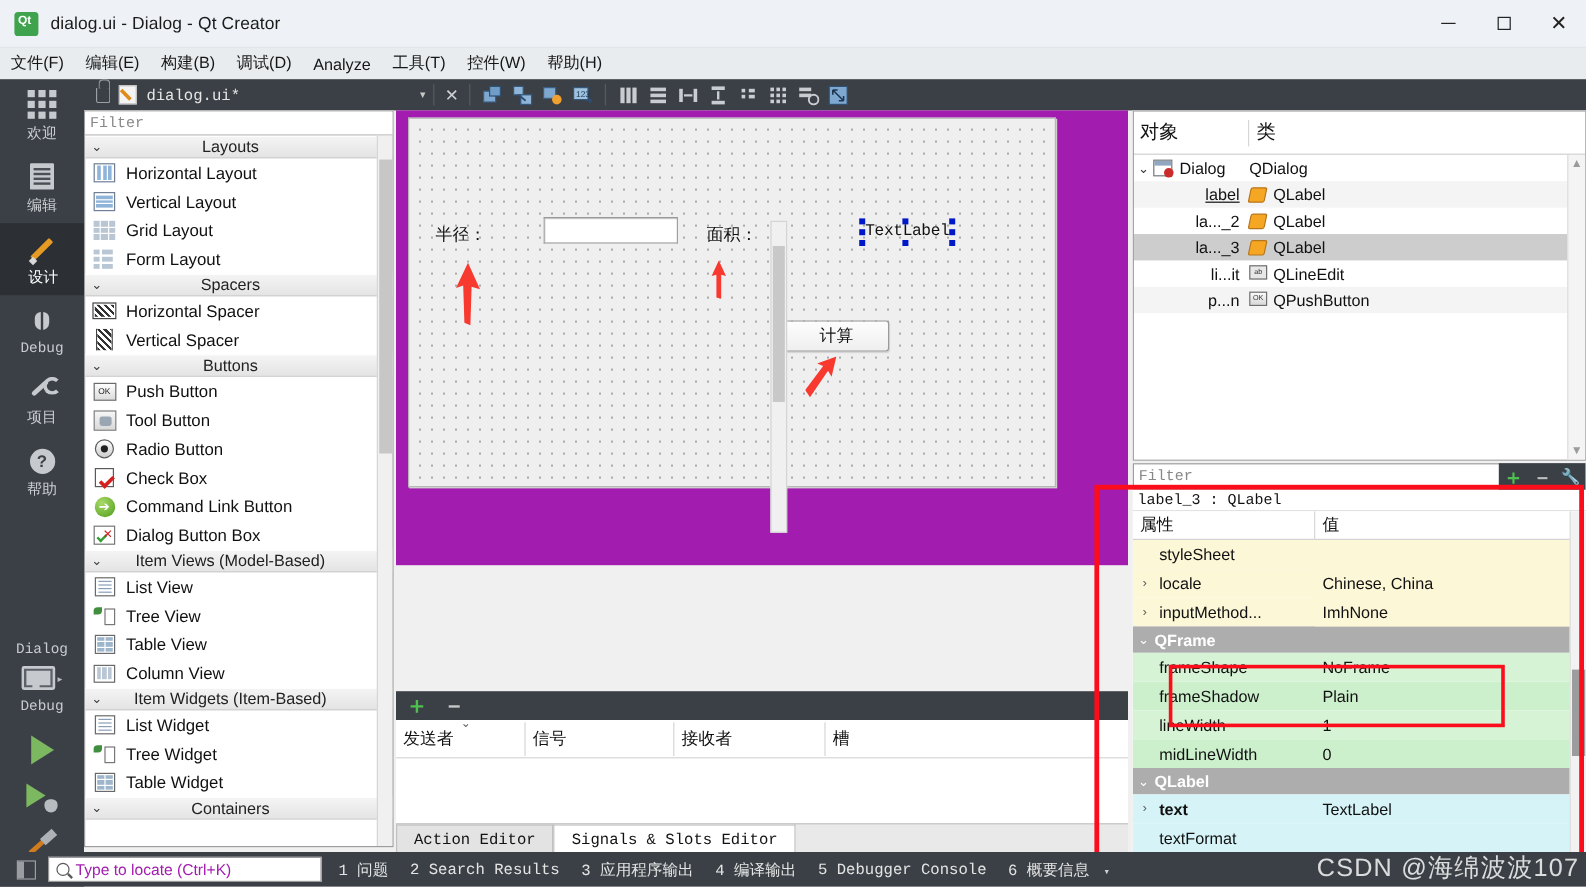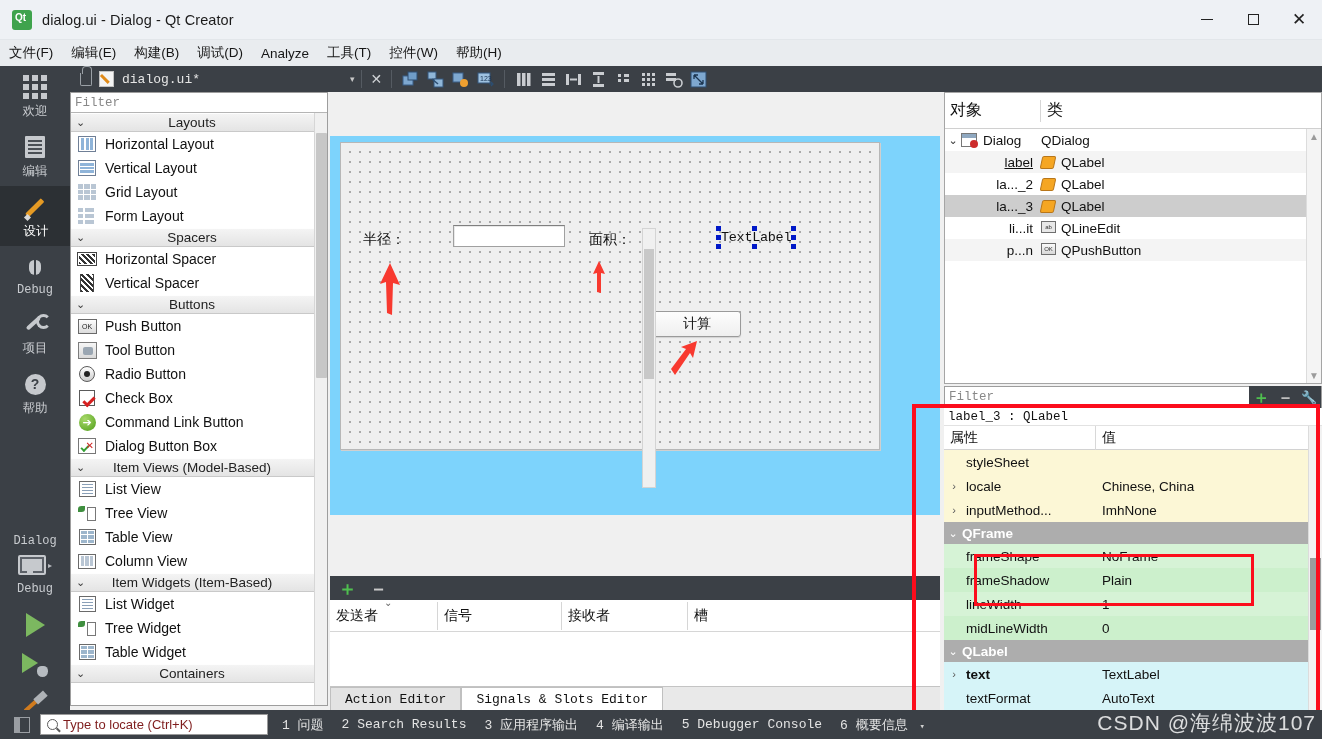--- a/index.html
+++ b/index.html
@@ -252,21 +252,21 @@
   .ic-treeview::before{content:"";position:absolute;left:0;top:1px;width:7px;height:6px;background:#3f8f3f;border-radius:50% 0 50% 0;}
   .ic-treeview::after{content:"";position:absolute;right:0;top:2px;width:7px;height:12px;border:1px solid #777;background:#fff;}
   .ic-tableview { width:17px;height:16px;border:1.5px solid #6a6a6a;background:#fff;display:grid;grid-template-columns:1fr 1fr;grid-template-rows:repeat(3,1fr);gap:1px;padding:1px;}
   .ic-tableview i{background:#9db6cc;display:block;}
   .ic-colview { width:18px;height:15px;border:1.5px solid #6a6a6a;background:#fff;display:flex;gap:1.5px;padding:1.5px;}
   .ic-colview i{flex:1;background:#b9c6d4;display:block;}
 
   
   .canvas-area {
     position: absolute; left: 330px; top: 92px; width: 610px; height: 379px;
-    background: #7dd3fc; overflow: hidden; margin-top: 44px;
+    background: #a21caf; overflow: hidden;
   }
   .form {
     position: absolute; left: 10px; top: 6px; width: 540px; height: 308px;
     background: #efefef;
     background-image: radial-gradient(#a9a9a9 0.9px, transparent 0.9px);
     background-size: 10px 10px;
     background-position: 4px 4px;
     border: 1px solid #b7b7b7;
     box-shadow: 1px 1px 0 #cfcfcf;
   }
@@ -473,21 +473,21 @@
     display: flex; align-items: center; padding-left: 6px; gap: 5px;
   }
   .sb-magn {
     width: 11px; height: 11px; border: 1.6px solid #5b5b5b; border-radius: 50%;
     position: relative; flex: none;
   }
   .sb-magn::after {
     content: ""; position: absolute; right: -4px; bottom: -2px;
     width: 5px; height: 1.6px; background: #5b5b5b; transform: rotate(45deg);
   }
-  .sb-ph { font-size: 13px; color: #7f1d1d; }
+  .sb-ph { font-size: 13px; color: #a21caf; }
   .sb-items { display: flex; align-items: center; margin-left: 14px; gap: 18px; }
   .sb-item {
     font-family: "Liberation Mono", monospace; font-size: 13px; color: #e4e4e4;
     white-space: nowrap;
   }
   .sb-caret { font-size: 9px; color: #cfcfcf; margin-left: 4px; }
 
   
   .watermark {
     position: absolute; right: 6px; bottom: 2px;
@@ -1156,21 +1156,20 @@
           <span class="ntext" style="font-weight:bold;">text</span>
           </div>
         <div class="val">TextLabel</div>
       </div>
 
       <div class="pe-row cyan">
         <div class="name">
             <span class="nchev"></span>
           <span class="ntext">textFormat</span>
           </div>
-        <div class="val">AutoText</div>
       </div>
 
       <div class="pe-scroll">
         <div class="pe-thumb"></div>
       </div>
     </div>
   </div>
 
   <div class="annot" style="left:912px; top:404px; width:408px; height:318px;"></div>
   <div class="annot2" style="left:974px; top:554px; width:280px; height:52px;"></div>

